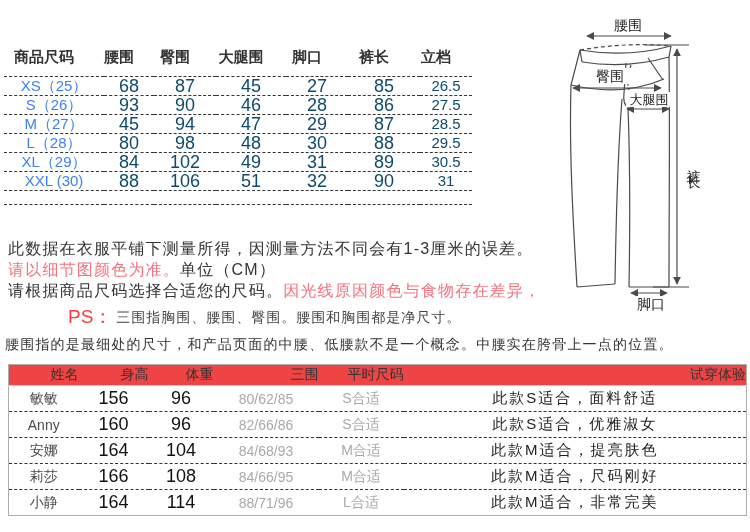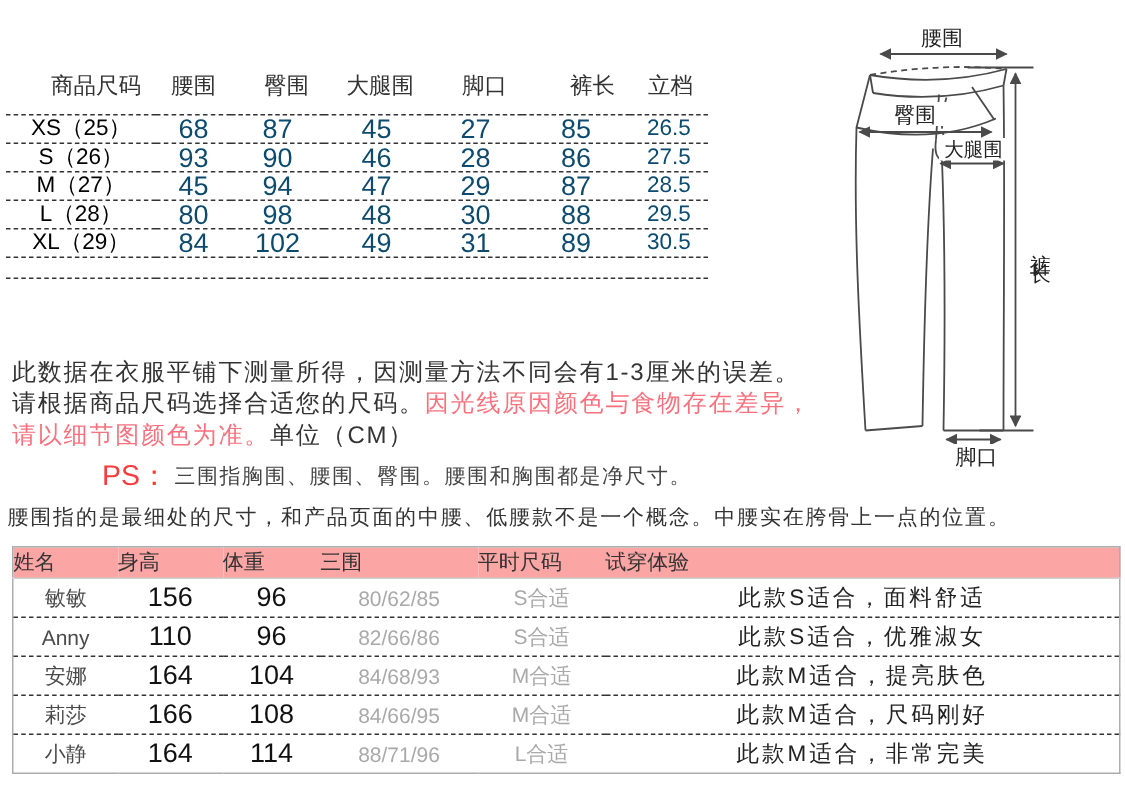--- a/index.html
+++ b/index.html
@@ -2,48 +2,48 @@
 <html><head>
 <meta charset="utf-8">
 <style>
   html,body{margin:0;padding:0;background:#fff;}
   .stage{
     position:relative;width:750px;height:532px;background:#fff;overflow:hidden;
     font-family:"Liberation Sans","DejaVu Sans",sans-serif;color:#222;
   }
   
   .size-table{position:absolute;left:4px;top:30px;width:468px;border-collapse:collapse;table-layout:fixed;}
-  .size-table th{height:37px;vertical-align:bottom;padding:0 0 9px 0;font-weight:normal;
-    font-size:15px;color:#333;border-bottom:1px dashed #333;text-align:right;}
+  .size-table th{height:37px;vertical-align:bottom;padding:0 0 9px 0;font-weight:bold;
+    font-size:15px;color:#333;border-bottom:1px dashed #333;text-align:center;}
   .size-table th .hdr{position:relative;left:-10px;display:inline-block;}
   .size-table tbody td{height:18px;line-height:18px;padding:0;border-bottom:1px dashed #333;
     text-align:center;font-size:18px;color:#0c4a6e;}
-  .size-table tbody td:first-child{font-size:15px;color:#000000;}
+  .size-table tbody td:first-child{font-size:15px;color:#3b82f6;}
   .size-table tbody td:last-child{font-size:15px;}
   .size-table .spacer td{height:13px;border-bottom:1px dashed #333;}
   
   .note{position:absolute;left:8px;top:202px;font-size:16px;color:#333;line-height:21px;
     letter-spacing:1.2px;white-space:nowrap;margin-top:36px;}
   .red{color:#f7727e;}
   .ps{position:absolute;left:68px;top:304px;font-size:14px;color:#444;letter-spacing:1px;white-space:nowrap;}
   .ps .ps-label{color:#f63c3c;font-size:19px;letter-spacing:0;margin-right:4px;vertical-align:-1px;}
   .note2{position:absolute;left:5px;top:336px;font-size:14px;color:#333;letter-spacing:1.2px;white-space:nowrap;}
   
   .diagram-svg{position:absolute;left:565px;top:0;}
   .dlabel{position:absolute;background:#fff;font-size:14px;color:#222;text-align:center;line-height:16px;}
   .lab-waist{left:607px;top:17px;width:42px;}
   .lab-hip{left:589px;top:68px;width:42px;}
   .lab-thigh{left:626px;top:92px;width:46px;font-size:13px;line-height:15px;}
   .lab-length{left:684px;top:136px;width:18px;height:56px;writing-mode:vertical-rl;letter-spacing:6px;}
   .lab-hem{left:632px;top:296px;width:38px;}
   
   .fit-table{position:absolute;left:8px;top:364px;width:738px;border-collapse:collapse;
     table-layout:fixed;border:1px solid #adadad;}
-  .fit-table th{background:#fca5a5;height:20px;font-weight:normal;font-size:14px;color:#333;
-    border-bottom:1px solid #cfcfcf;text-align:left;padding:0;}
+  .fit-table th{background:#ef4444;height:20px;font-weight:normal;font-size:14px;color:#333;
+    border-bottom:1px solid #cfcfcf;text-align:right;padding:0;}
   .fit-table td{height:25px;padding:0;border-bottom:1px dashed #333;text-align:center;}
   .fit-table tr:last-child td{border-bottom:none;}
   .fit-table td:nth-child(1){font-size:14px;color:#4a4a4a;}
   .fit-table td:nth-child(2),.fit-table td:nth-child(3){font-size:18px;color:#111;}
   .fit-table td:nth-child(4),.fit-table td:nth-child(5){font-size:14px;color:#a9a9a9;}
   .fit-table td:nth-child(6){font-size:15px;color:#222;letter-spacing:2px;}
 </style>
 </head>
 <body>
 
@@ -108,20 +108,29 @@
         <td>29.5</td>
       </tr>
       <tr>
         <td>XL（29）</td>
         <td>84</td>
         <td>102</td>
         <td>49</td>
         <td>31</td>
         <td>89</td>
         <td>30.5</td>
+      </tr>
+      <tr>
+        <td>XXL (30)</td>
+        <td>88</td>
+        <td>106</td>
+        <td>51</td>
+        <td>32</td>
+        <td>90</td>
+        <td>31</td>
       </tr>
       <tr class="spacer">
           <td colspan="7"></td>
         </tr>
     </tbody>
   </table>
 
   <svg class="diagram-svg" width="185" height="320" viewBox="0 0 185 320">
     <defs>
       <marker id="arr" viewBox="0 0 10 10" refX="9" refY="5" markerWidth="6.5" markerHeight="6.5" orient="auto-start-reverse">
@@ -158,22 +167,22 @@
     </g>
   </svg>
   <div class="dlabel lab-waist">腰围</div>
   <div class="dlabel lab-hip">臀围</div>
   <div class="dlabel lab-thigh">大腿围</div>
   <div class="dlabel lab-length">裤长</div>
   <div class="dlabel lab-hem">脚口</div>
 
   <div class="note">
     <div><span>此数据在衣服平铺下测量所得，因测量方法不同会有1-3厘米的误差。</span></div>
+    <div><span class="red">请以细节图颜色为准。</span><span>单位（CM）</span></div>
     <div><span>请根据商品尺码选择合适您的尺码。</span><span class="red">因光线原因颜色与食物存在差异，</span></div>
-    <div><span class="red">请以细节图颜色为准。</span><span>单位（CM）</span></div>
   </div>
 
   <div class="ps">
     <span class="ps-label">PS：</span><span>三围指胸围、腰围、臀围。腰围和胸围都是净尺寸。</span>
   </div>
 
   <div class="note2">腰围指的是最细处的尺寸，和产品页面的中腰、低腰款不是一个概念。中腰实在胯骨上一点的位置。</div>
 
   <table class="fit-table">
     <colgroup>
@@ -198,21 +207,21 @@
       <tr>
         <td>敏敏</td>
         <td>156</td>
         <td>96</td>
         <td>80/62/85</td>
         <td>S合适</td>
         <td>此款S适合，面料舒适</td>
       </tr>
       <tr>
         <td>Anny</td>
-        <td>110</td>
+        <td>160</td>
         <td>96</td>
         <td>82/66/86</td>
         <td>S合适</td>
         <td>此款S适合，优雅淑女</td>
       </tr>
       <tr>
         <td>安娜</td>
         <td>164</td>
         <td>104</td>
         <td>84/68/93</td>

